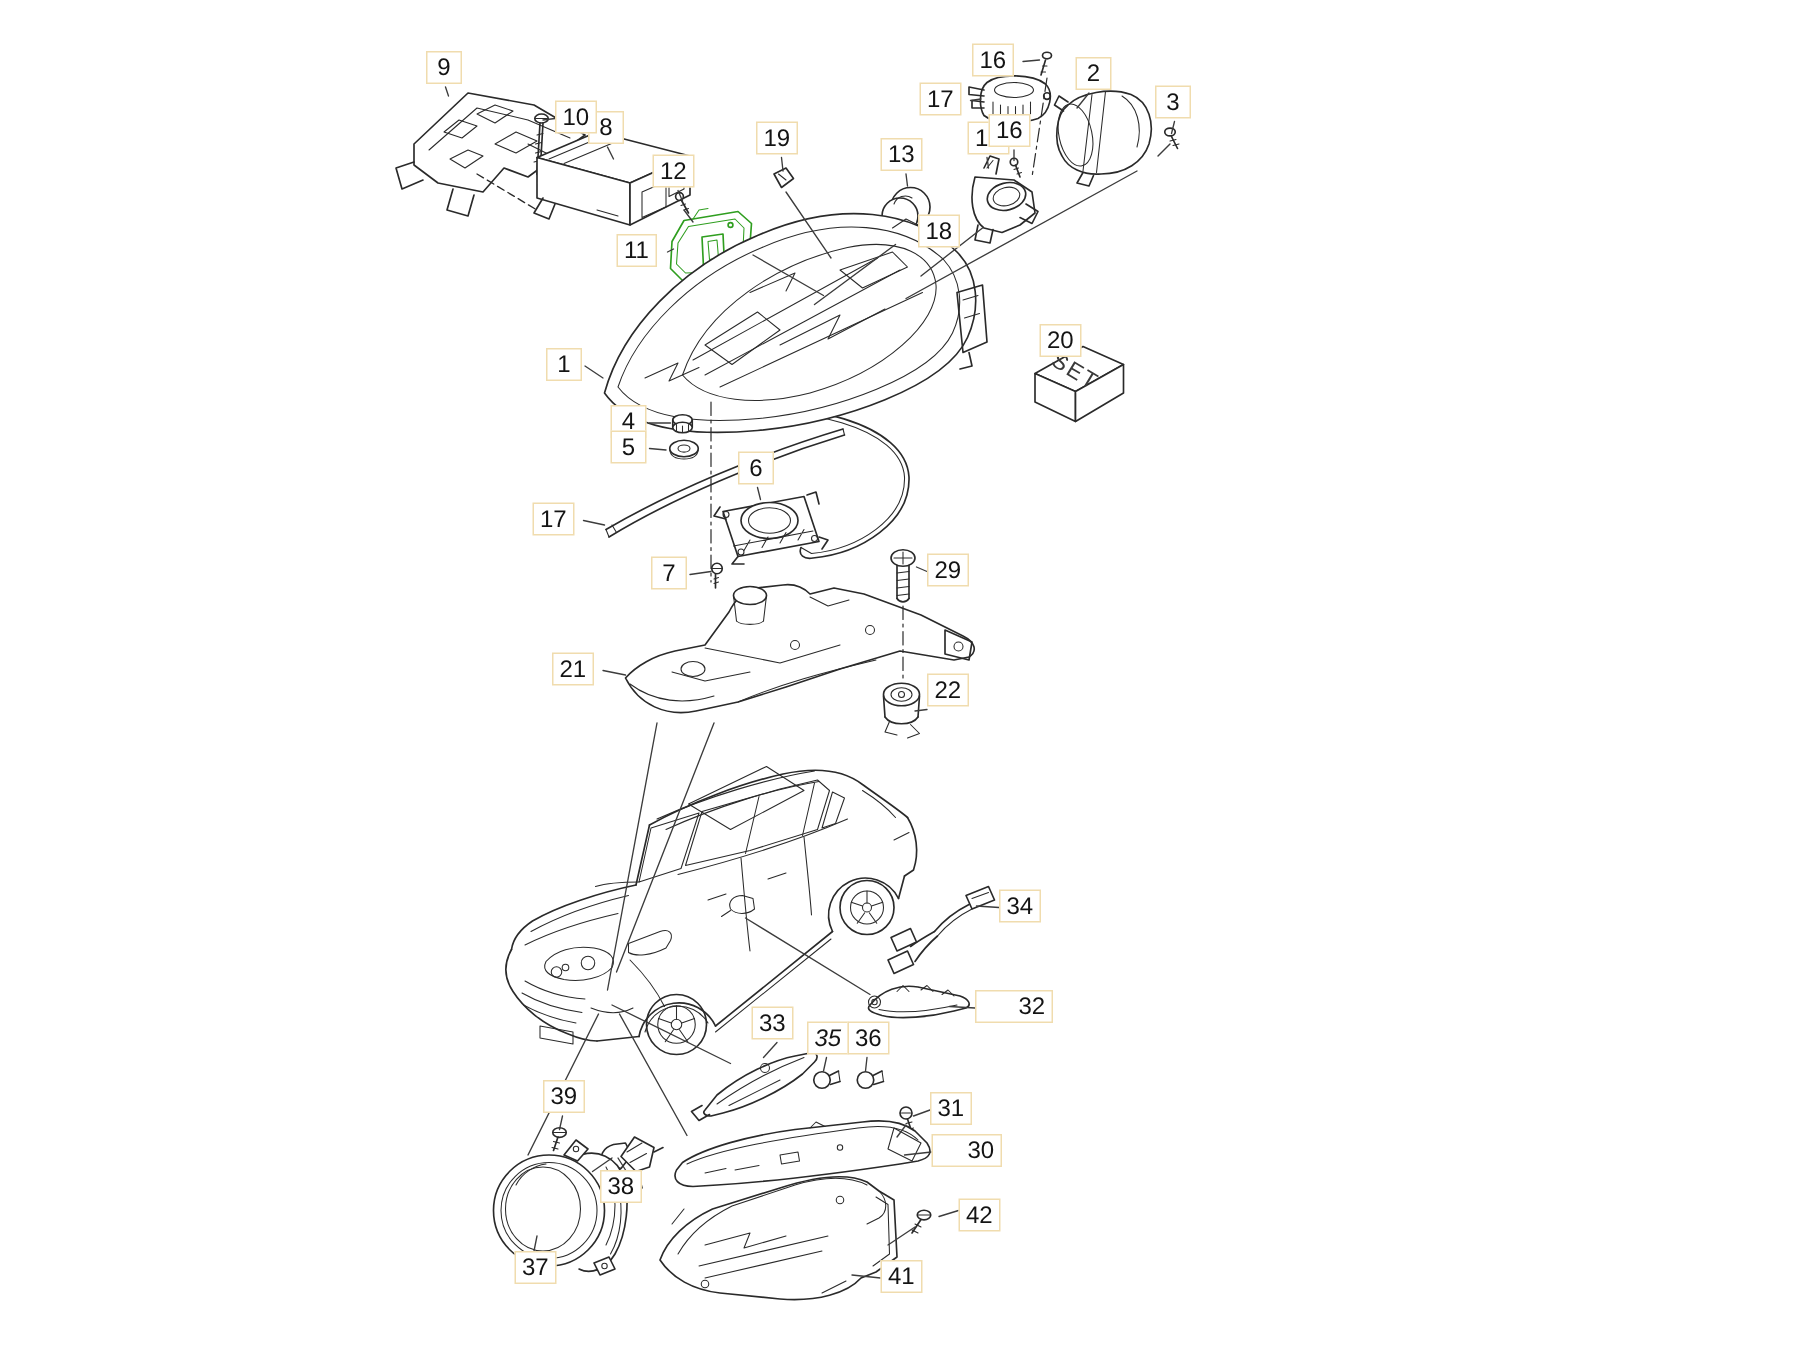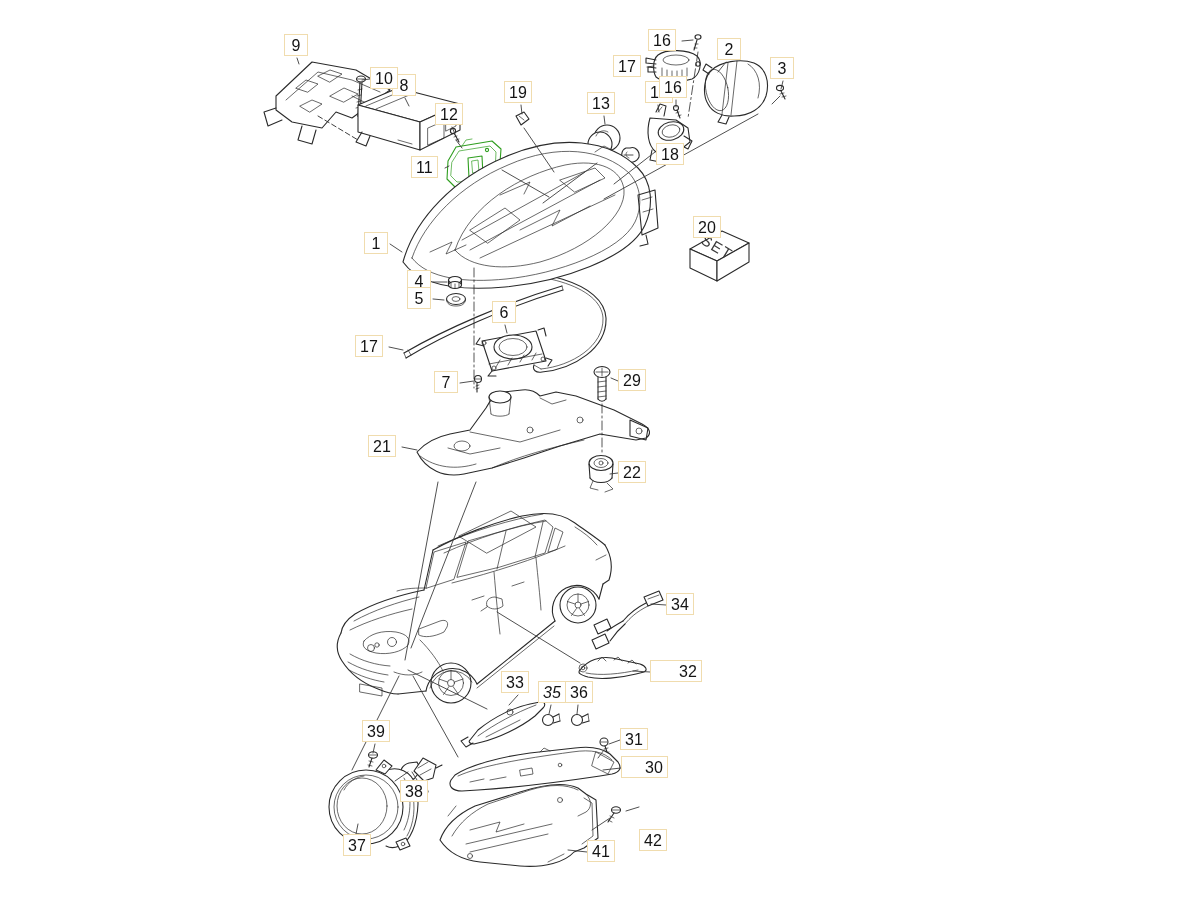--- a/index.html
+++ b/index.html
@@ -460,32 +460,32 @@
       <div class="plabel" style="left: 284px; top: 34px;">9</div>
       <div class="plabel" style="left: 370px; top: 67px;">10</div>
       <div class="plabel" style="left: 411px; top: 156px;">11</div>
       <div class="plabel" style="left: 435px; top: 103px;">12</div>
       <div class="plabel" style="left: 587px; top: 92px;">13</div>
       <div class="plabel" style="left: 613px; top: 55px;">17</div>
       <div class="plabel" style="left: 645px; top: 81px;">15</div>
       <div class="plabel" style="left: 648px; top: 29px;">16</div>
       <div class="plabel" style="left: 659px; top: 76px;">16</div>
       <div class="plabel" style="left: 355px; top: 335px;">17</div>
-      <div class="plabel" style="left: 656px; top: 143px;">18</div>
+      <div class="plabel" style="left: 612px; top: 143px;">18</div>
       <div class="plabel" style="left: 504px; top: 81px;">19</div>
       <div class="plabel" style="left: 693px; top: 203px; margin-top: 13px;">20</div>
       <div class="plabel" style="left: 368px; top: 435px; text-align: center;">21</div>
-      <div class="plabel" style="left: 618px; top: 461px;">22</div>
+      <div class="plabel" style="left: 618px; top: 449px;">22</div>
       <div class="plabel" style="left: 618px; top: 369px;">29</div>
       <div class="plabel" style="left: 621px; top: 756px; padding-left: 23px;">30</div>
       <div class="plabel" style="left: 620px; top: 728px;">31</div>
       <div class="plabel" style="left: 650px; top: 660px; padding-left: 28px;">32</div>
       <div class="plabel" style="left: 501px; top: 671px;">33</div>
       <div class="plabel" style="left: 666px; top: 593px;">34</div>
       <div class="plabel" style="left: 538px; top: 681px; font-style: italic;">35</div>
       <div class="plabel" style="left: 565px; top: 681px;">36</div>
       <div class="plabel" style="left: 343px; top: 834px;">37</div>
       <div class="plabel" style="left: 400px; top: 780px;">38</div>
       <div class="plabel" style="left: 362px; top: 720px; text-align: center;">39</div>
       <div class="plabel" style="left: 587px; top: 840px;">41</div>
-      <div class="plabel" style="left: 639px; top: 829px;">42</div>
+      <div class="plabel" style="left: 639px; top: 799px;">42</div>
     </div>
 </div>
 
 </body></html>

